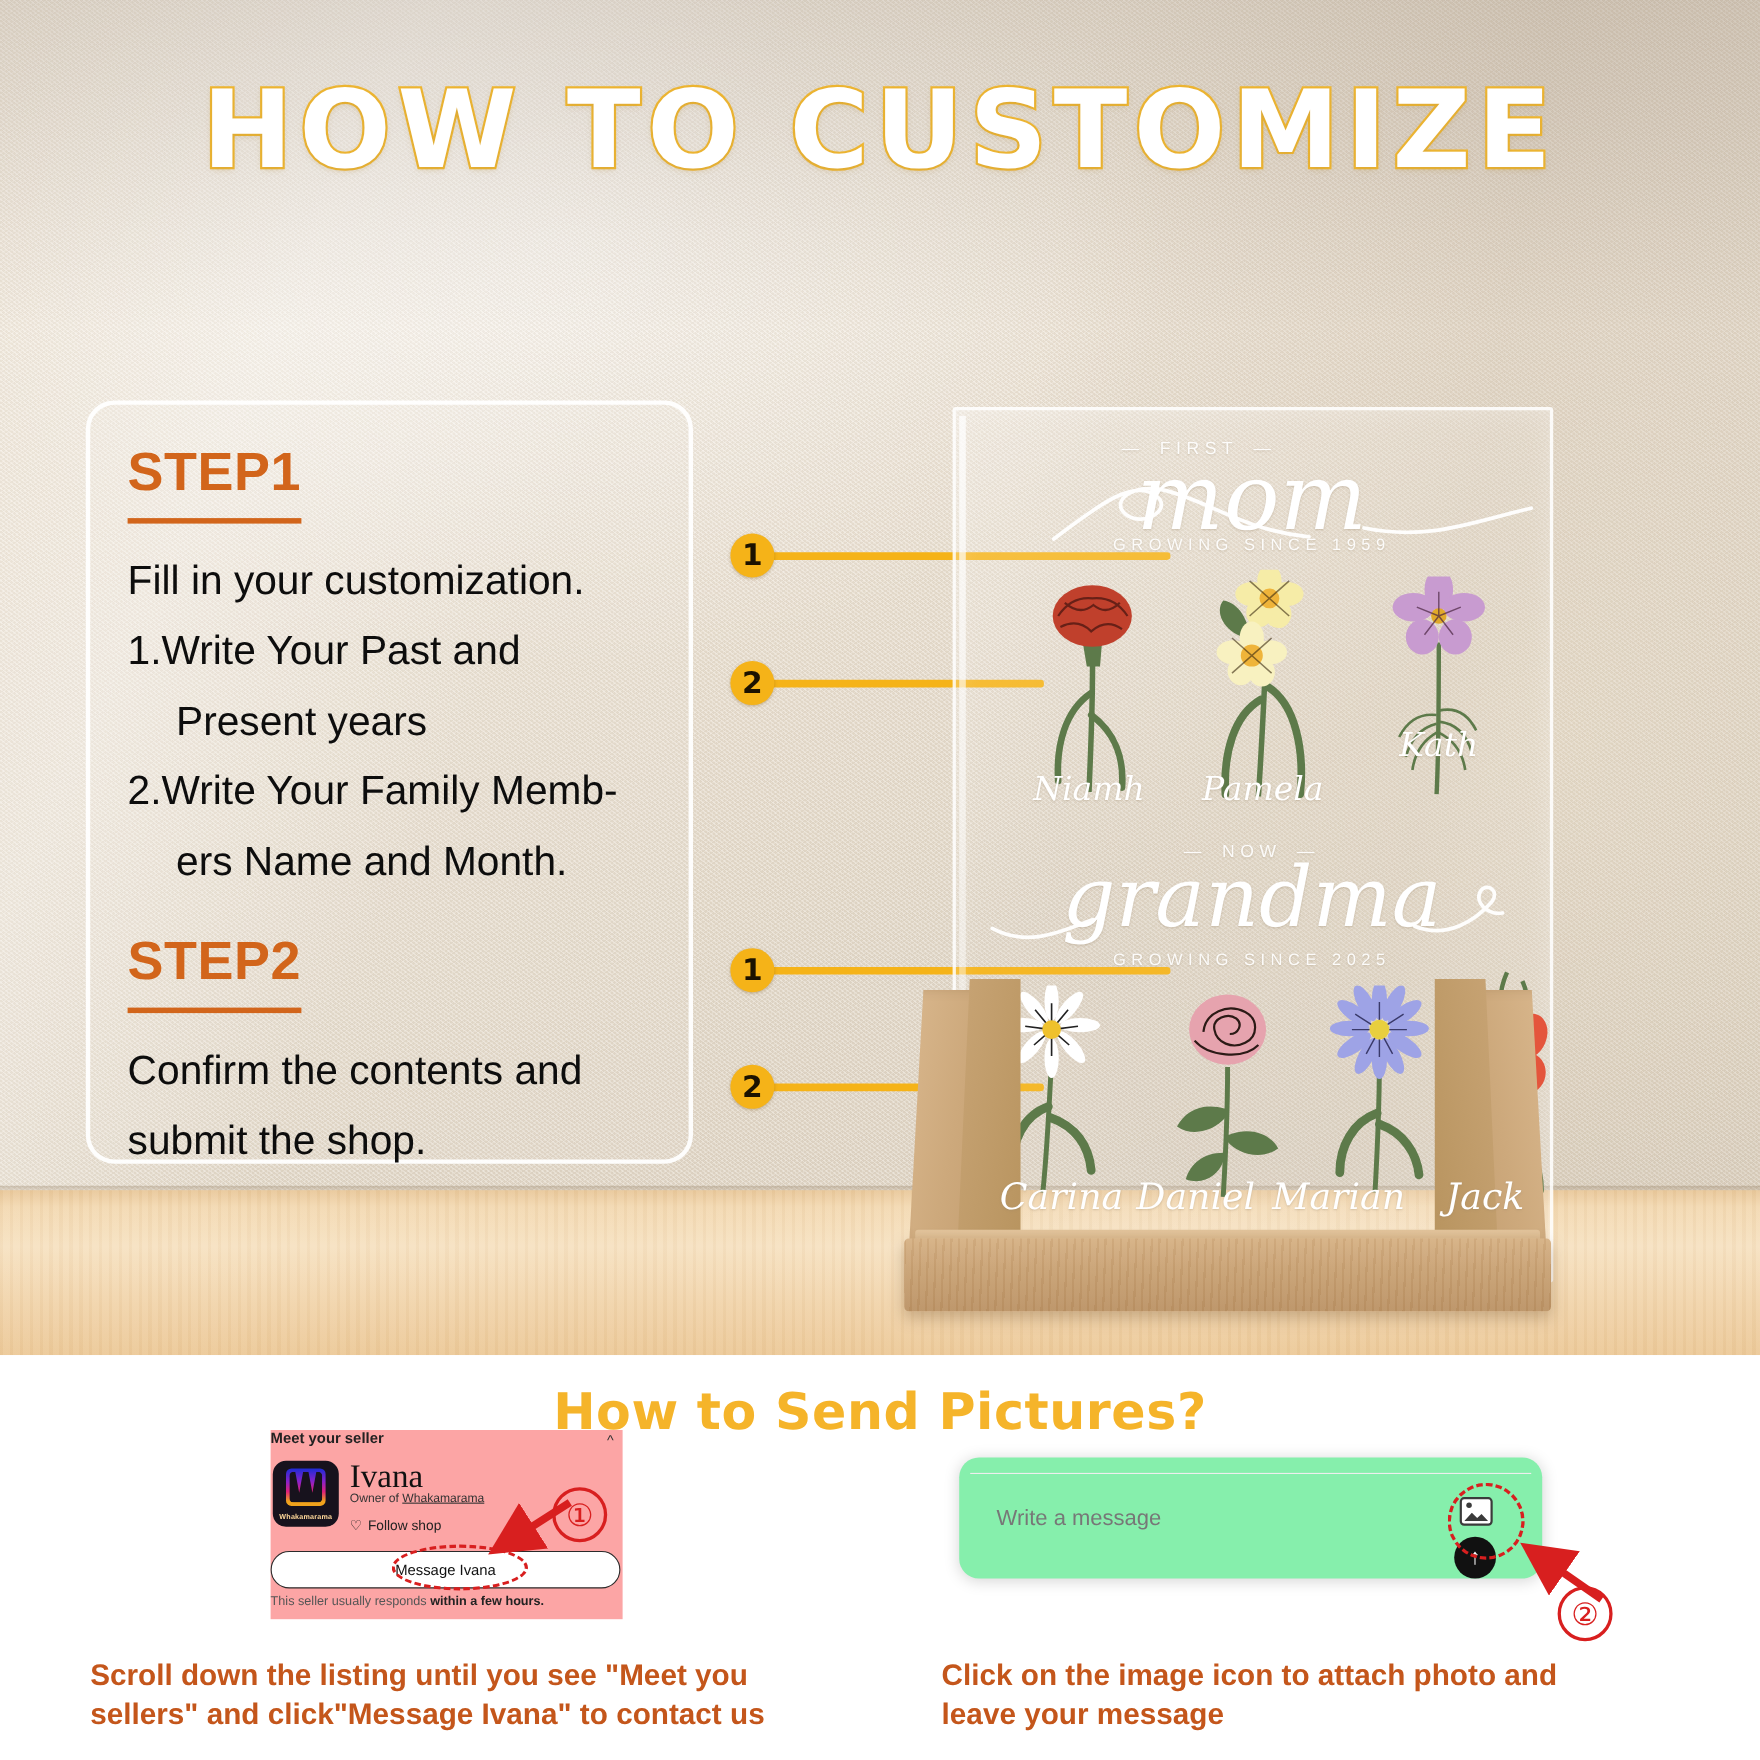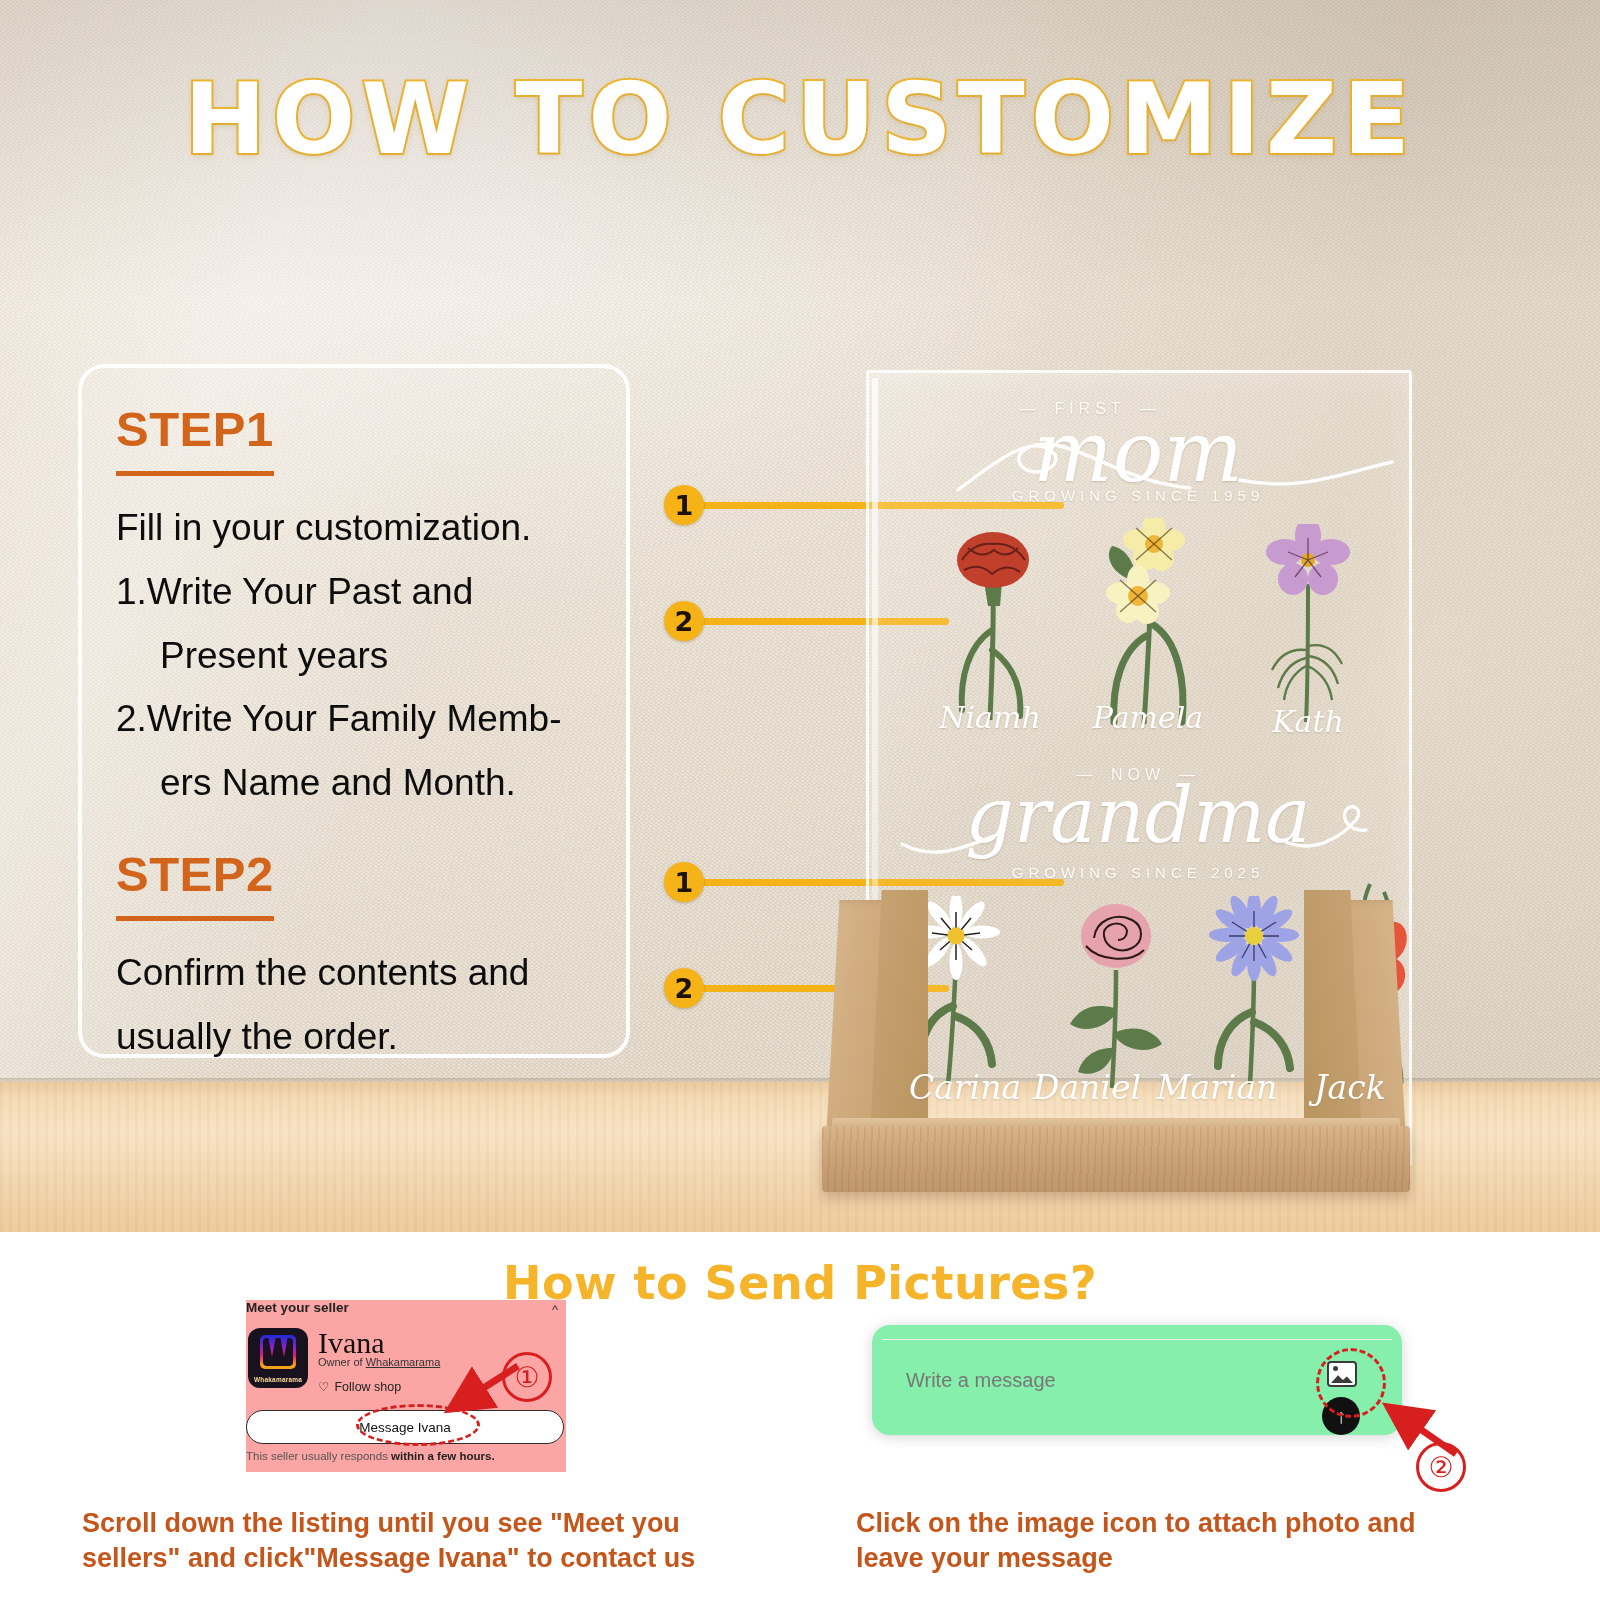--- a/index.html
+++ b/index.html
@@ -276,21 +276,21 @@
         <div class="ln">1.Write Your Past and</div>
         <div class="ln indent">Present years</div>
         <div class="ln">2.Write Your Family Memb-</div>
         <div class="ln indent">ers Name and Month.</div>
       </div>
       <div class="gap2">
         <div class="steplabel">STEP2</div>
       </div>
       <div class="stepbody">
         <div class="ln">Confirm the contents and</div>
-        <div class="ln">usually the order.</div>
+        <div class="ln">submit the shop.</div>
       </div>
     </div>
 
     <div class="callout" style="left:664px;top:485px;width:400px;">
       <div class="cline" style="width:368px;"></div>
       <div class="cbadge">1</div>
     </div>
     <div class="callout" style="left:664px;top:601px;width:285px;">
       <div class="cline" style="width:253px;"></div>
       <div class="cbadge">2</div>
@@ -363,21 +363,21 @@
         <ellipse cx="-23" cy="-8" rx="19" ry="13" fill="#c89bd0"></ellipse>
         <ellipse cx="15" cy="19" rx="15" ry="16" fill="#c89bd0"></ellipse>
         <ellipse cx="-15" cy="19" rx="15" ry="16" fill="#c89bd0"></ellipse>
         <circle cx="0" cy="0" r="7" fill="#e0a92a"></circle>
         <path d="M0 -22 L0 0 M20 -8 L0 0 M-20 -8 L0 0 M13 17 L0 0 M-13 17 L0 0" stroke="#4a2540" stroke-width="1.3" opacity=".7"></path>
       </g>
     </svg>
 
     <div class="script nameScript" style="position:absolute;left:920px;top:700px;width:140px;text-align:center;">Niamh</div>
     <div class="script nameScript" style="position:absolute;left:1078px;top:700px;width:140px;text-align:center;">Pamela</div>
-    <div class="script nameScript" style="position:absolute;left:1238px;top:704px;width:140px;text-align:center;">Kath</div>
+    <div class="script nameScript" style="position:absolute;left:1238px;top:660px;width:140px;text-align:center;">Kath</div>
 
     <div style="position:absolute;left:1008px;top:766px;width:260px;text-align:center;">
       <span class="smallcaps">—&nbsp;</span>
       <span class="smallcaps">NOW</span>
       <span class="smallcaps">&nbsp;—</span>
     </div>
     <div class="script bigscript" style="position:absolute;left:958px;top:778px;width:360px;text-align:center;font-size:76px;">grandma</div>
     <svg style="position:absolute;left:890px;top:796px;" width="500" height="70">
       <path d="M12 48 C 46 66, 76 50, 104 40" fill="none" stroke="#fff" stroke-width="3.4" stroke-linecap="round" opacity=".95"></path>
       <path d="M396 46 C 426 58, 452 40, 466 24 C 474 14, 462 6, 456 14 C 450 24, 462 36, 476 34" fill="none" stroke="#fff" stroke-width="3.4" stroke-linecap="round" opacity=".95"></path>

